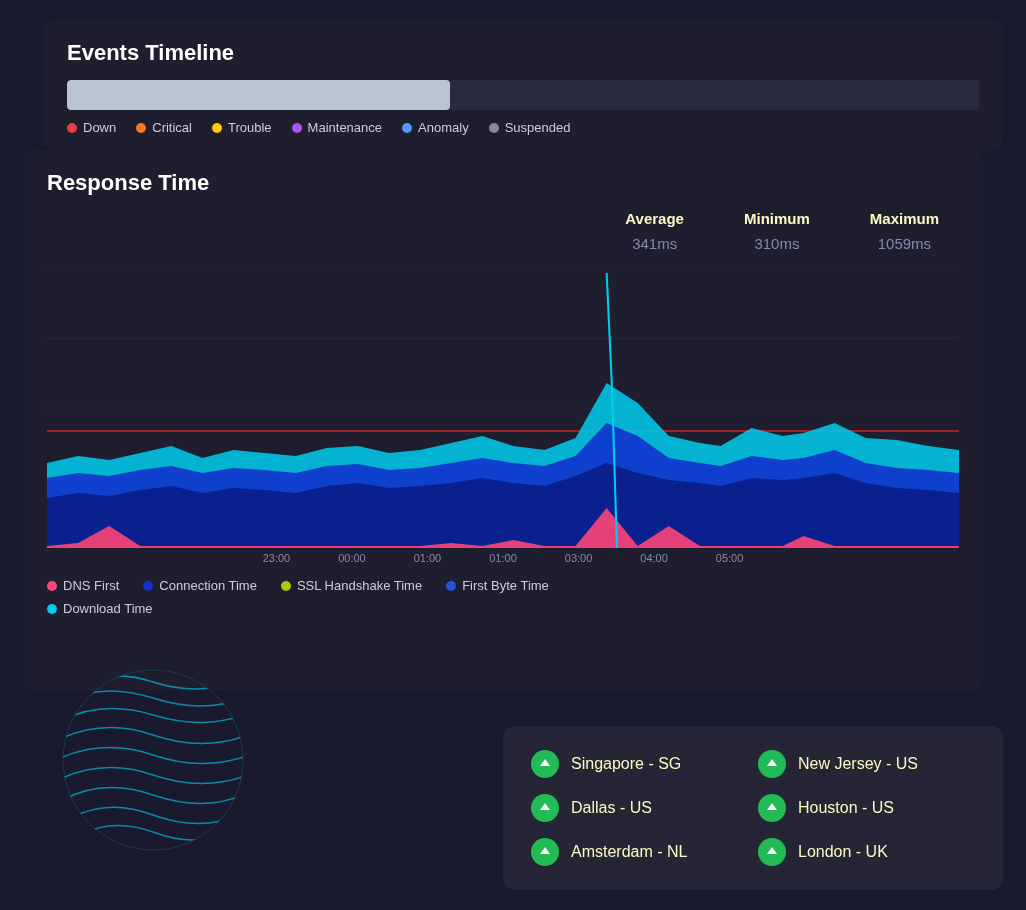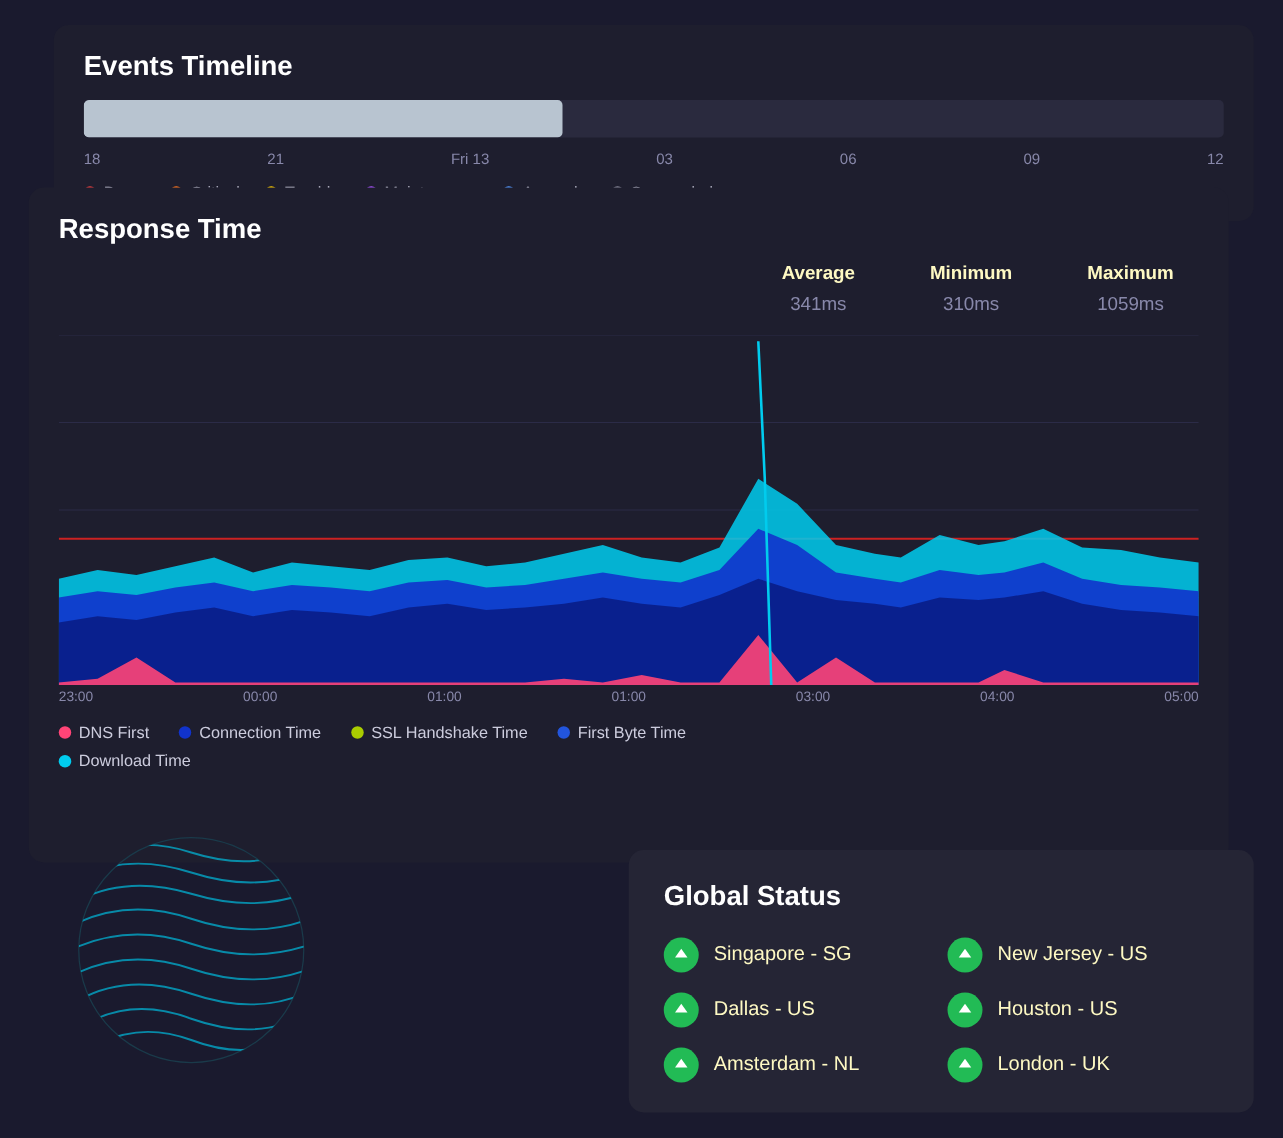--- a/index.html
+++ b/index.html
@@ -191,29 +191,20 @@
 </head>
 <body>
 
 <div class="container">
 
   <div class="events-timeline-card">
     <div class="card-title">Events Timeline</div>
     <div class="timeline-bar-container">
       <div class="timeline-bar-fill"></div>
     </div>
-    <div class="timeline-ticks">
-      <span class="timeline-tick">18</span>
-      <span class="timeline-tick">21</span>
-      <span class="timeline-tick">Fri 13</span>
-      <span class="timeline-tick">03</span>
-      <span class="timeline-tick">06</span>
-      <span class="timeline-tick">09</span>
-      <span class="timeline-tick">12</span>
-    </div>
     <div class="timeline-legend">
       <div class="legend-item">
         <div class="legend-dot" style="background:#e84040"></div>
         <span>Down</span>
       </div>
       <div class="legend-item">
         <div class="legend-dot" style="background:#ff7720"></div>
         <span>Critical</span>
       </div>
       <div class="legend-item">
@@ -271,21 +262,21 @@
 
           <path d="M0,210 L30,205 L60,208 L90,202 L120,198 L150,205 L180,200 L210,202 L240,205 L270,198 L300,196 L330,202 L360,200 L390,195 L420,190 L450,195 L480,198 L510,188 L540,155 L570,168 L600,190 L630,195 L650,198 L680,188 L710,192 L730,190 L760,182 L790,195 L820,200 L850,202 L880,205 L880,280 L0,280 Z" fill="#1133cc" opacity="0.9"></path>
 
           <path d="M0,230 L30,225 L60,228 L90,222 L120,218 L150,225 L180,220 L210,222 L240,225 L270,218 L300,215 L330,220 L360,218 L390,215 L420,210 L450,215 L480,218 L510,208 L540,195 L570,205 L600,212 L630,215 L650,218 L680,210 L710,212 L730,210 L760,205 L790,215 L820,220 L850,222 L880,225 L880,280 L0,280 Z" fill="#0a1f8a" opacity="0.95"></path>
 
           <path d="M0,278 L30,275 L60,258 L90,278 L120,278 L150,278 L180,278 L210,278 L240,278 L270,278 L300,278 L330,278 L360,278 L390,275 L420,278 L450,272 L480,278 L510,278 L540,240 L570,278 L600,258 L630,278 L650,278 L680,278 L710,278 L730,268 L760,278 L790,278 L820,278 L850,278 L880,278 L880,280 L0,280 Z" fill="#ff4477" opacity="0.9"></path>
 
           <polyline points="540,5 545,115 550,280" fill="none" stroke="#00ccee" stroke-width="2"></polyline>
         </svg>
 
-        <div style="display:flex; justify-content:space-between; margin-top:4px;">
+        <div style="display:flex; justify-content:center; margin-top:4px;gap:48px;">
           <span class="x-label">23:00</span>
           <span class="x-label">00:00</span>
           <span class="x-label">01:00</span>
           <span class="x-label">01:00</span>
           <span class="x-label">03:00</span>
           <span class="x-label">04:00</span>
           <span class="x-label">05:00</span>
         </div>
       </div>
     </div>
@@ -333,21 +324,20 @@
         <path d="M10,140 Q50,118 100,135 Q150,152 190,135"></path>
         <path d="M18,158 Q55,138 100,155 Q148,172 185,155"></path>
         <path d="M28,174 Q62,158 100,172 Q142,188 175,172"></path>
         <path d="M10,42 Q50,22 100,38 Q150,54 190,38"></path>
         <path d="M22,26 Q58,8 100,22 Q144,36 180,22"></path>
       </g>
     </svg>
   </div>
 
   <div class="global-status-card">
-    <div class="global-status-title">Global Status</div>
     <div class="status-grid">
       <div class="status-item">
         <div class="status-up-icon">
           <svg viewBox="0 0 14 14" fill="none">
               <polyline points="7,2 12,9 2,9" fill="white" stroke="none"></polyline>
             </svg>
         </div>
         <span>Singapore - SG</span>
       </div>
       <div class="status-item">

